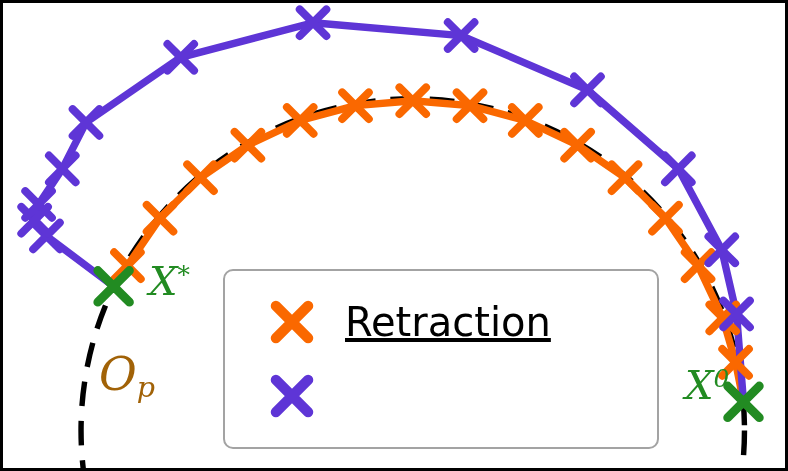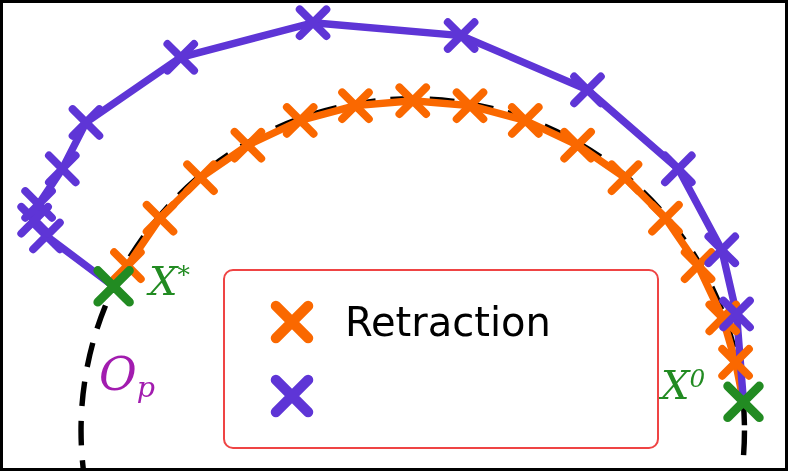--- a/index.html
+++ b/index.html
@@ -10,45 +10,46 @@
     background:#ffffff;
     border:3px solid #000000;
     overflow:hidden;
     font-family:"DejaVu Sans",sans-serif;
   }
   #plot{position:absolute;left:0;top:0;width:100%;height:100%;}
   .legend{
     position:absolute;left:220px;top:266px;width:436px;height:180px;
     box-sizing:border-box;
     background:rgba(255,255,255,0.92);
-    border:2px solid #ef4444;
+    border:2px solid #a3a3a3;
     border-radius:10px;
     display:flex;flex-direction:column;justify-content:space-evenly;
     padding-left:44px;
+    text-decoration:underline;
   }
   .legend-row{display:flex;align-items:center;gap:30px;}
   .lmarker{width:46px;height:46px;flex:0 0 auto;display:block;}
   .legend-label{
     font-family:"DejaVu Sans",sans-serif;
     font-size:40px;line-height:1;color:#000000;white-space:nowrap;
   }
   .math-label{
     position:absolute;
     font-family:"DejaVu Serif",serif;
     font-style:italic;
     line-height:1;
-    color:#a21caf;
+    color:#a16207;
     white-space:nowrap;
   }
   .math-label sup{font-size:0.62em;vertical-align:0.5em;font-style:italic;}
   .math-label sub{font-size:0.62em;vertical-align:-0.25em;font-style:italic;}
   .op-label{left:96px;top:348px;font-size:46px;}
   .green{color:var(--special-color,#228B22);}
   .xstar-label{left:146px;top:258px;font-size:40px;}
-  .xzero-label{left:658px;top:362px;font-size:40px;}
+  .xzero-label{left:682px;top:362px;font-size:40px;}
 </style>
 </head>
 <body>
 
 <div class="figure">
 
   <svg id="plot" viewBox="0 0 788 471">
       <circle cx="413" cy="433" r="336" fill="none" stroke="#000000" stroke-width="5.5" stroke-dasharray="25 15"></circle>
       <path d="M 110 287 L 124 266 L 157 218 L 198 177 L 246 144 L 299 119 L 355 104 L 413 99 L 471 104 L 527 119 L 580 144 L 628 177 L 669 218 L 702 266 L 727 319 L 740 364 L 748 404" fill="none" stroke="#fa6800" stroke-width="7.5" stroke-linejoin="round" stroke-linecap="round"></path>
       <path d="M 110 287 L 42 236 L 30 220 L 34 204 L 58 168 L 82 121 L 178 55 L 312 20 L 462 33 L 590 88 L 682 168 L 726 250 L 741 315 L 748 404" fill="none" stroke="#5e35d6" stroke-width="7.5" stroke-linejoin="round" stroke-linecap="round"></path>

